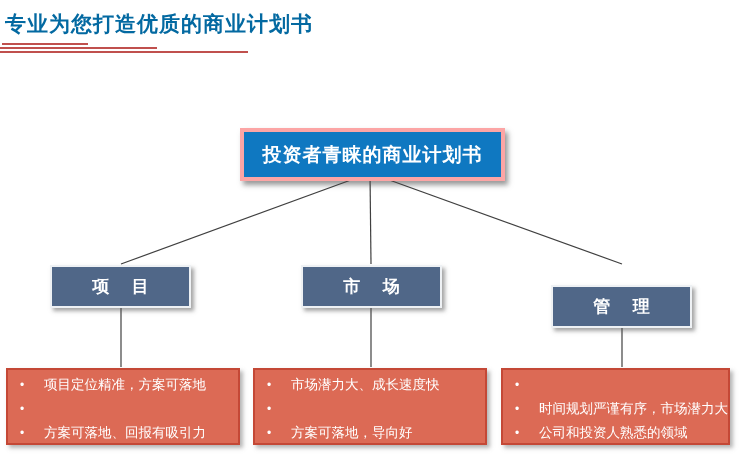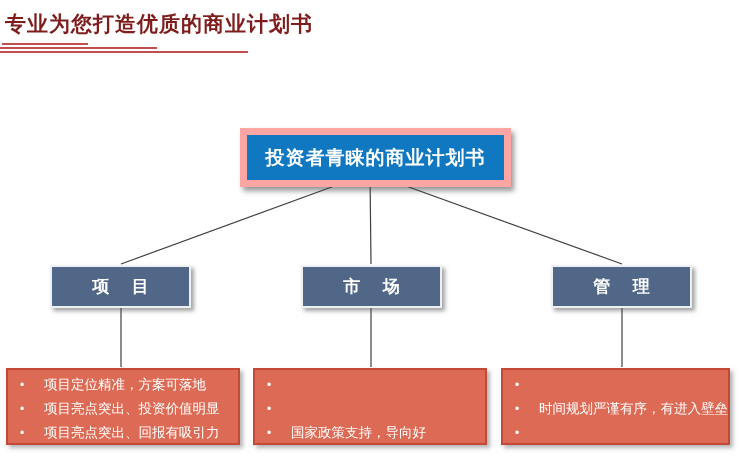--- a/index.html
+++ b/index.html
@@ -3,47 +3,47 @@
 <meta charset="utf-8">
 <style>
   html,body{margin:0;padding:0;background:#fff;}
   .stage{
     position:relative;width:744px;height:474px;background:#ffffff;overflow:hidden;
     font-family:"Liberation Sans","DejaVu Sans",sans-serif;
   }
   
   .page-title{
     position:absolute;left:5px;top:10px;margin:0;
-    font-size:21px;font-weight:700;color:#7f1d1d;letter-spacing:1px;white-space:nowrap;
+    font-size:21px;font-weight:700;color:#0369a1;letter-spacing:1px;white-space:nowrap;
   }
   .u-line{position:absolute;height:2px;background:#c0504d;}
   .u1{left:2px;top:43px;width:86px;}
   .u2{left:0px;top:47px;width:157px;}
   .u3{left:0px;top:51px;width:248px;}
   
   .connectors{position:absolute;left:0;top:0;width:744px;height:474px;z-index:1;}
   
   .root-box{
     position:absolute;left:240px;top:128px;width:257px;height:45px;z-index:2;
-    background:#0f78c1;border:7px solid #fca5a5;
+    background:#0f78c1;border:4px solid #fca5a5;
     box-shadow:3px 4px 5px rgba(70,70,70,0.55);
     display:flex;align-items:center;justify-content:center;
     color:#ffffff;font-size:19px;font-weight:700;letter-spacing:1px;white-space:nowrap;text-align:center;
   }
   
   .branch-box{
     position:absolute;top:265px;width:137px;height:39px;z-index:2;
     background:#506788;border:2px solid #eef1f4;
     box-shadow:3px 3px 4px rgba(90,90,90,0.55);
     display:flex;align-items:center;justify-content:center;
     color:#ffffff;font-size:17px;font-weight:700;letter-spacing:9px;text-indent:9px;white-space:nowrap;
   }
   .branch-1{left:50px;}
   .branch-2{left:301px;}
-  .branch-3{left:551px;}
+  .branch-3{left:551px;margin-top:20px;}
   
   .detail-box{
     position:absolute;top:368px;height:77px;z-index:2;
     background:#dc6a55;border:2px solid #c44836;
     box-shadow:3px 3px 4px rgba(110,110,110,0.5);
     display:flex;flex-direction:column;justify-content:space-around;
     padding:3px 4px 3px 12px;box-sizing:border-box;
   }
   .detail-1{left:6px;width:234px;}
   .detail-2{left:253px;width:234px;}
@@ -85,47 +85,48 @@
     <span>管 理</span>
   </div>
 
   <div class="detail-box detail-1">
     <div class="bullet-row">
       <span class="dot">•</span>
       <span class="pt">项目定位精准，方案可落地</span>
     </div>
     <div class="bullet-row">
       <span class="dot">•</span>
-      <span class="pt">项目亮点突出、投资价值明显</span>
     </div>
     <div class="bullet-row">
       <span class="dot">•</span>
-      <span class="pt">项目亮点突出、回报有吸引力</span>
+      <span class="pt">方案可落地、回报有吸引力</span>
     </div>
   </div>
 
   <div class="detail-box detail-2">
     <div class="bullet-row">
       <span class="dot">•</span>
+      <span class="pt">市场潜力大、成长速度快</span>
     </div>
     <div class="bullet-row">
       <span class="dot">•</span>
     </div>
     <div class="bullet-row">
       <span class="dot">•</span>
-      <span class="pt">国家政策支持，导向好</span>
+      <span class="pt">方案可落地，导向好</span>
     </div>
   </div>
 
   <div class="detail-box detail-3">
     <div class="bullet-row">
       <span class="dot">•</span>
     </div>
     <div class="bullet-row">
       <span class="dot">•</span>
-      <span class="pt">时间规划严谨有序，有进入壁垒</span>
+      <span class="pt">时间规划严谨有序，市场潜力大</span>
     </div>
     <div class="bullet-row">
       <span class="dot">•</span>
+      <span class="pt">公司和投资人熟悉的领域</span>
     </div>
   </div>
 
 </div>
 
 </body></html>

